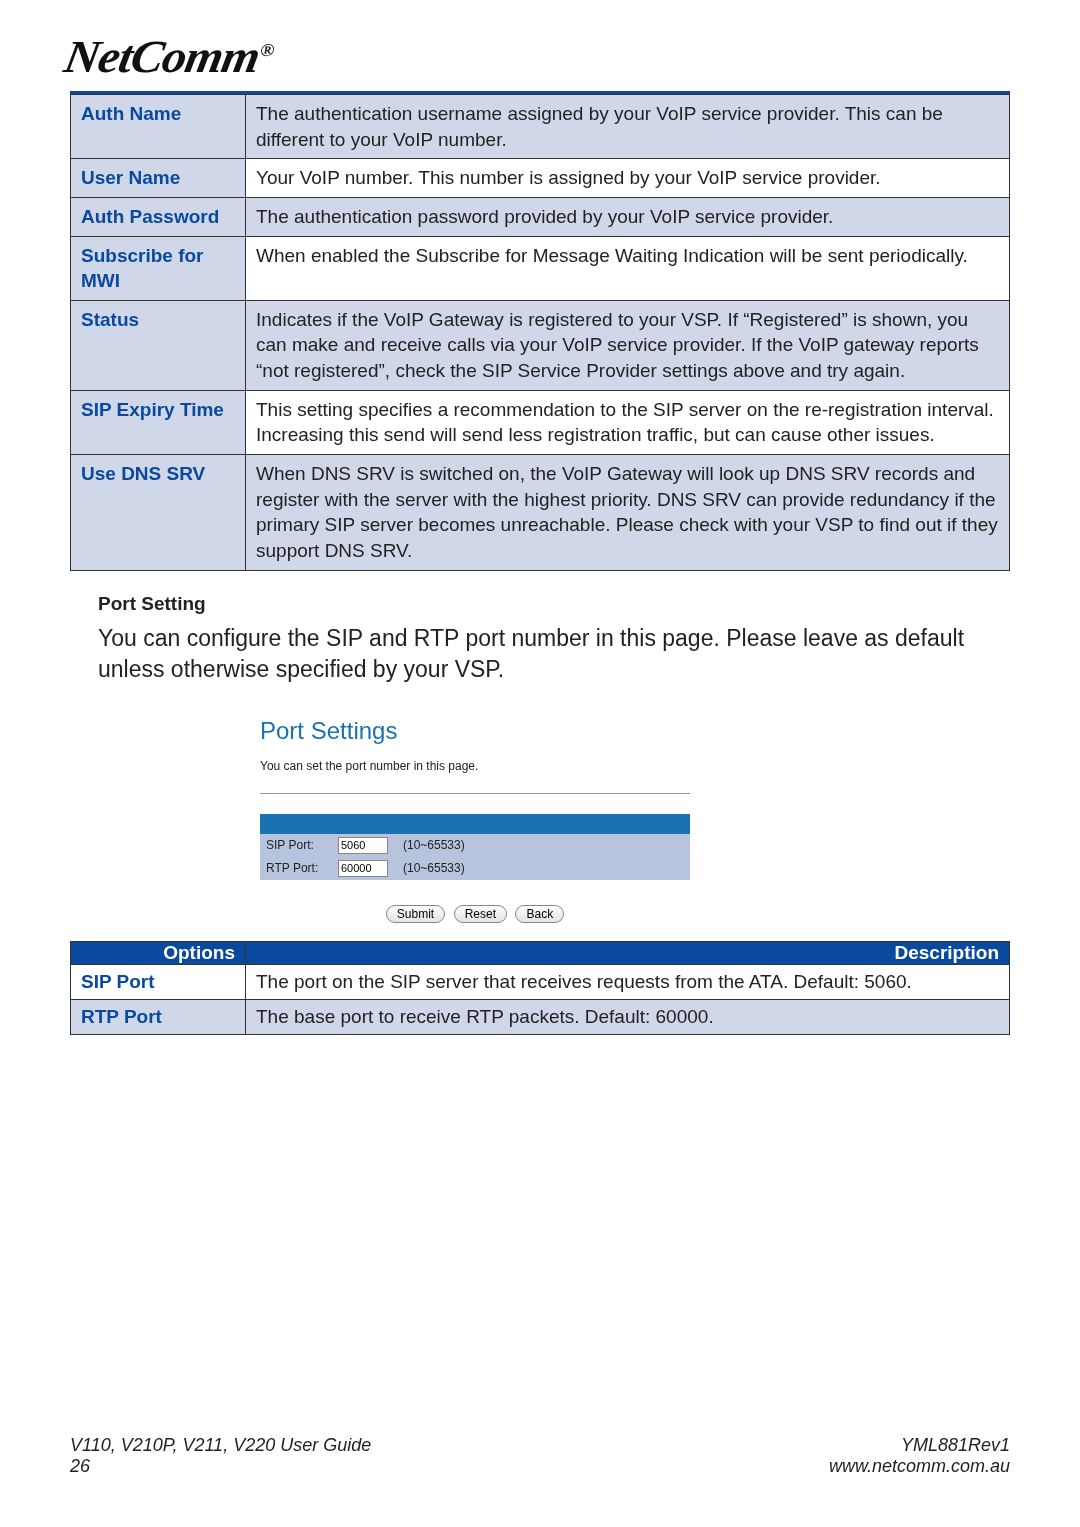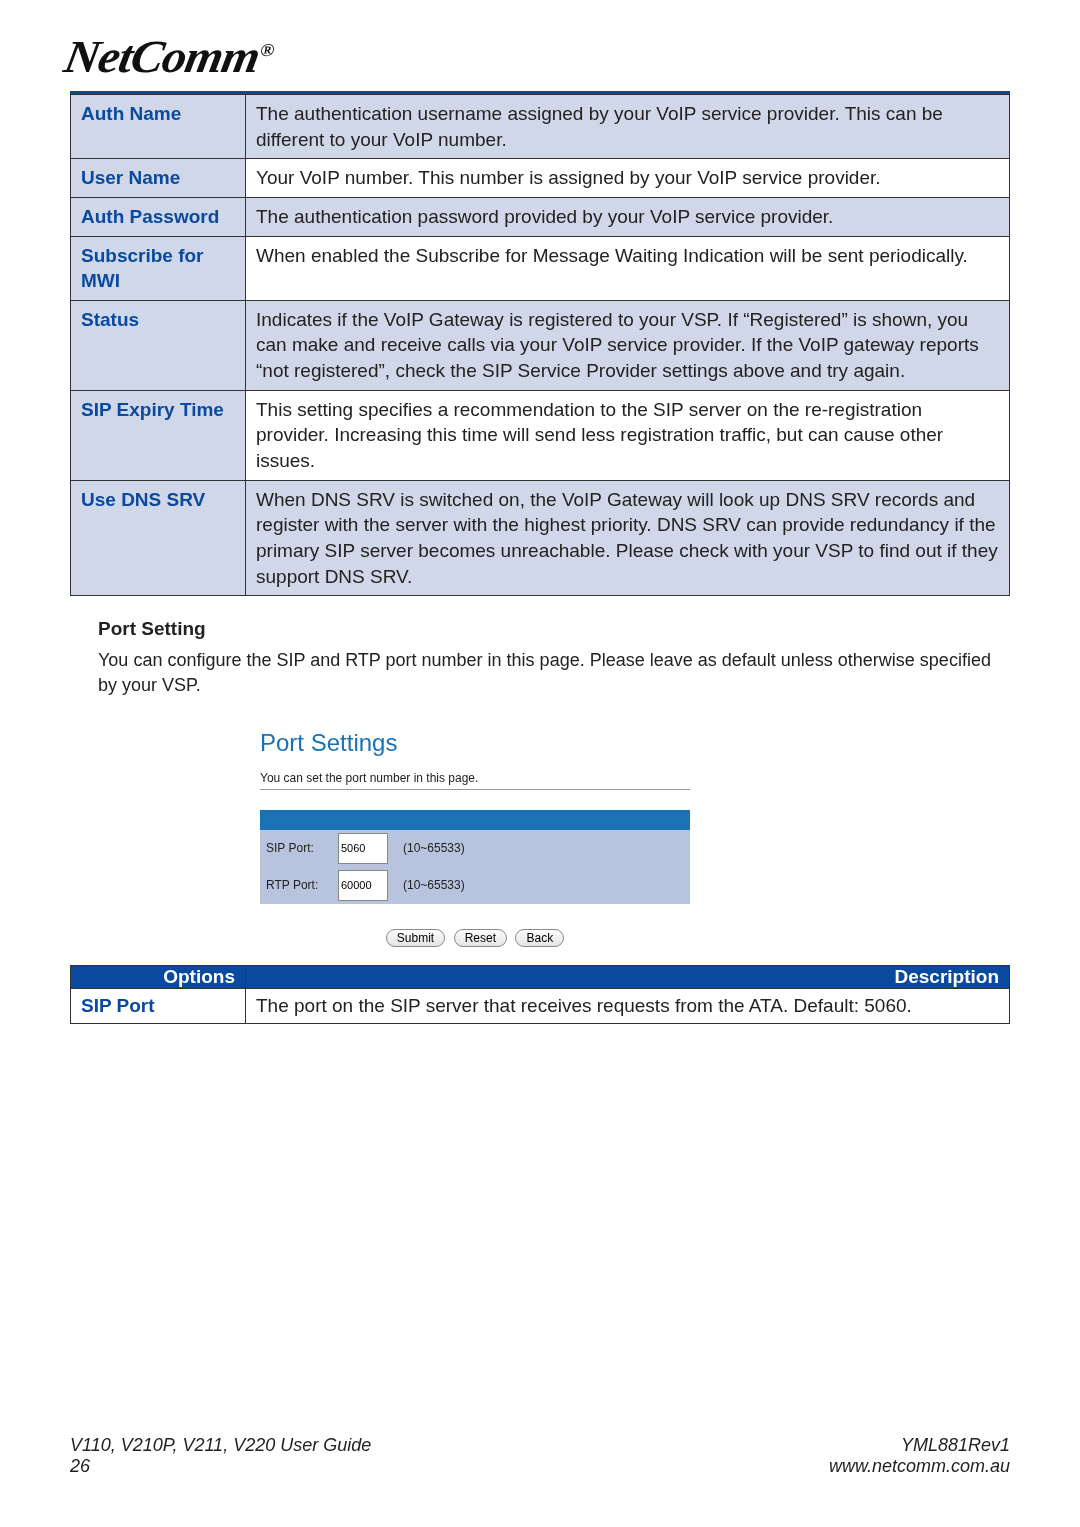--- a/index.html
+++ b/index.html
@@ -48,38 +48,38 @@
     background: #cfd7e8;
   }
   table.spec tr:nth-child(odd) td.v { background: #cfd7e8; }
   table.spec tr:nth-child(even) td.v { background: #fff; }
   .section-heading {
     font-weight: 700;
     font-size: 19px;
     margin: 22px 0 8px 28px;
   }
   .body-text {
-    font-size: 18px;
+    font-size: 23px;
     line-height: 1.35;
     margin: 0 0 14px 28px;
   }
   .shot {
     margin-left: 190px;
     width: 430px;
   }
   .shot-title {
     color: #1a72b5;
     font-size: 24px;
     font-weight: 400;
     margin-bottom: 14px;
     margin-top: 32px;
   }
   .shot-line {
     font-size: 12px;
-    margin-bottom: 4px;
+    margin-bottom: 20px;
   }
   .shot-hr {
     border: none;
     border-top: 1px solid #999;
     margin: 4px 0 20px 0;
   }
   table.port-inputs {
     width: 100%;
     border-collapse: collapse;
     font-size: 12px;
@@ -90,21 +90,21 @@
     height: 20px;
   }
   table.port-inputs tr.row td {
     background: #b8c4de;
     padding: 3px 6px;
   }
   table.port-inputs td:nth-child(1){ width:72px; }
   table.port-inputs td:nth-child(2){ width:65px; }
   table.port-inputs input[type="text"] {
     width: 50px;
-    height: 31px;
+    height: 17px;
     font-size: 11px;
     border: 1px solid #888;
     background: #fff;
     padding: 0 2px;
   }
   .btnrow {
     text-align: center;
     margin: 24px 0 18px 0;
   }
   .btnrow button {
@@ -177,21 +177,21 @@
   <tr>
         <td class="k">Subscribe for MWI</td>
         <td class="v">When enabled the Subscribe for Message Waiting Indication will be sent periodically.</td>
       </tr>
   <tr>
         <td class="k">Status</td>
         <td class="v">Indicates if the VoIP Gateway is registered to your VSP. If “Registered” is shown, you can make and receive calls via your VoIP service provider. If the VoIP gateway reports “not registered”, check the SIP Service Provider settings above and try again.</td>
       </tr>
   <tr>
         <td class="k">SIP Expiry Time</td>
-        <td class="v">This setting specifies a recommendation to the SIP server on the re-registration provider. Increasing this time will send less registration traffic, but can cause other issues.</td>
+        <td class="v">This setting specifies a recommendation to the SIP server on the re-registration interval. Increasing this send will send less registration traffic, but can cause other issues.</td>
       </tr>
   <tr>
         <td class="k">Use DNS SRV</td>
         <td class="v">When DNS SRV is switched on, the VoIP Gateway will look up DNS SRV records and register with the server with the highest priority. DNS SRV can provide redundancy if the primary SIP server becomes unreachable. Please check with your VSP to find out if they support DNS SRV.</td>
       </tr>
 </tbody>
   </table>
 
 <div class="section-heading">Port Setting</div>
 <p class="body-text">You can configure the SIP and RTP port number in this page. Please leave as default unless otherwise specified by your VSP.</p>
@@ -227,20 +227,24 @@
 <table class="opt">
   <tbody>
       <tr>
     <th>Options</th>
     <th>Description</th>
   </tr>
   <tr class="r1">
     <td class="k2">SIP Port</td>
     <td>The port on the SIP server that receives requests from the ATA. Default: 5060.</td>
   </tr>
+  <tr class="r2">
+    <td class="k2">RTP Port</td>
+    <td>The base port to receive RTP packets. Default: 60000.</td>
+  </tr>
 </tbody>
   </table>
 
 <div class="footer">
   <div class="left">
     <div>V110, V210P, V211, V220 User Guide</div>
     <div>26</div>
   </div>
   <div class="right">
     <div>YML881Rev1</div>

